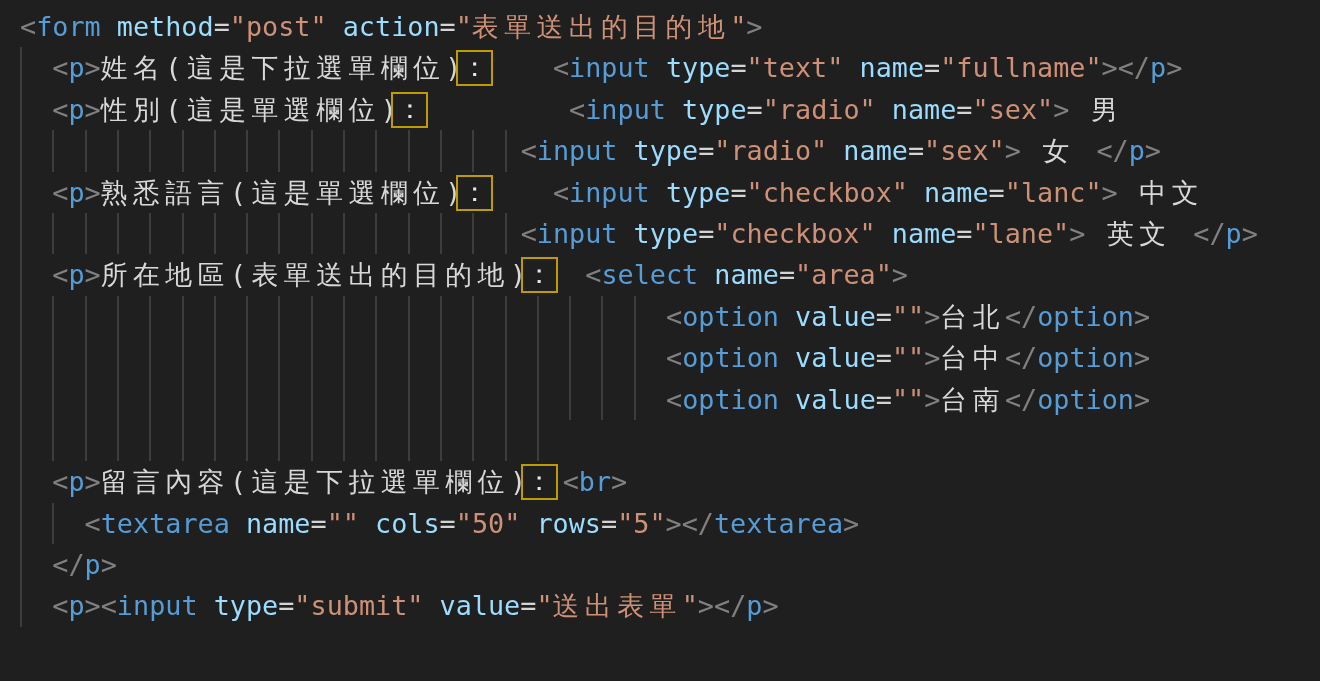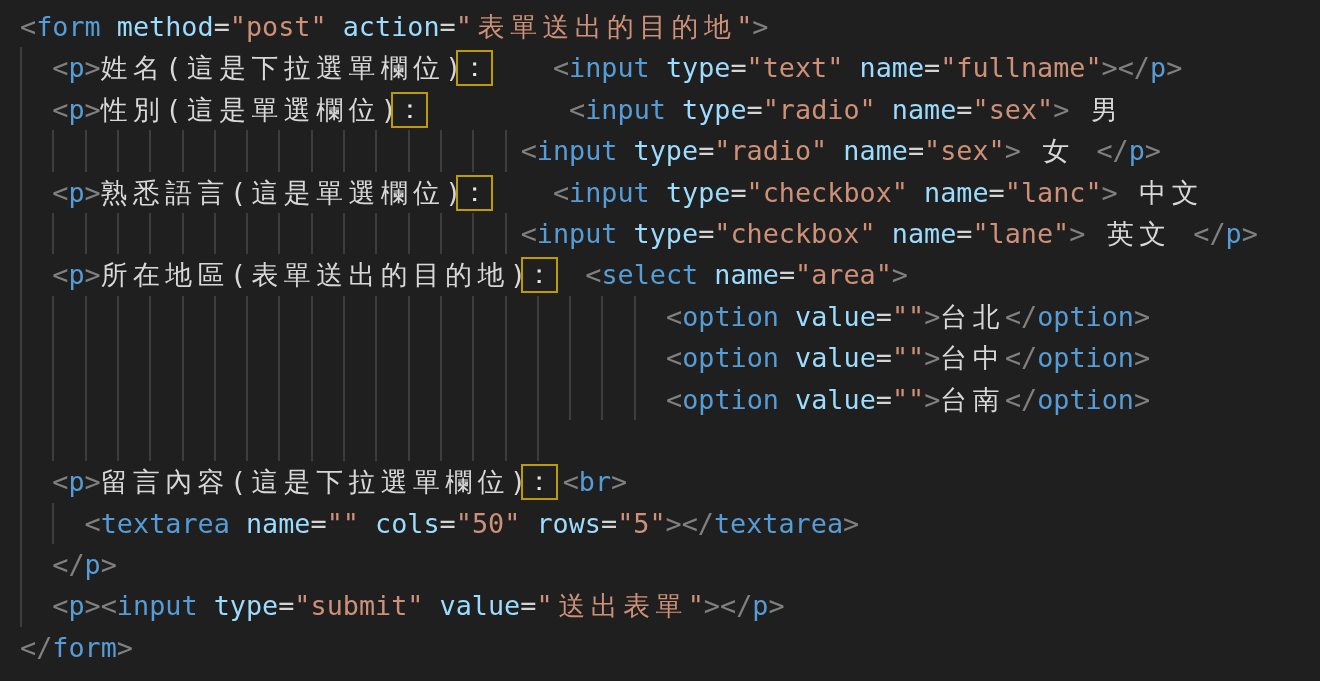--- a/index.html
+++ b/index.html
@@ -24,21 +24,21 @@
     position:absolute;top:0;height:41.4px;line-height:41.4px;
     white-space:pre;
   }
   .tok-punct{color:var(--punct,#808080);}
   .tok-tag{color:var(--tag,#569cd6);}
   .tok-attr{color:var(--attr,#9cdcfe);}
   .tok-eq{color:var(--eq,#d4d4d4);}
   .tok-string{color:var(--string,#ce9178);}
   .tok-plain{color:var(--text,#d8d8d8);}
   .tok-text{color:var(--text,#d8d8d8);letter-spacing:5.5px;}
-  .tok-cjk-string{color:var(--string,#ce9178);letter-spacing:5.5px;margin-left:6px;}
+  .tok-cjk-string{color:var(--string,#ce9178);letter-spacing:5.5px;}
   .colon-box{
     display:inline-block;box-sizing:border-box;
     width:37px;height:36px;
     margin-top:3px;
     border:2.5px solid var(--ubox,#bd9b03);
     color:#e8e8e8;
     text-align:center;line-height:30px;
     vertical-align:top;
   }
 </style>
@@ -211,16 +211,13 @@
       <span class="seg" style="left: 84.6px;"><span class="tok-punct">&lt;</span><span class="tok-tag">textarea</span><span class="tok-plain"> </span><span class="tok-attr">name</span><span class="tok-eq">=</span><span class="tok-string">""</span><span class="tok-plain"> </span><span class="tok-attr">cols</span><span class="tok-eq">=</span><span class="tok-string">"50"</span><span class="tok-plain"> </span><span class="tok-attr">rows</span><span class="tok-eq">=</span><span class="tok-string">"5"</span><span class="tok-punct">&gt;</span><span class="tok-punct">&lt;/</span><span class="tok-tag">textarea</span><span class="tok-punct">&gt;</span></span>
     </div>
     <div class="line">
       <span class="guide" style="left: 20px;"></span>
       <span class="seg" style="left: 52.3px;"><span class="tok-punct">&lt;/</span><span class="tok-tag">p</span><span class="tok-punct">&gt;</span></span>
     </div>
     <div class="line">
       <span class="guide" style="left: 20px;"></span>
       <span class="seg" style="left: 52.3px;"><span class="tok-punct">&lt;</span><span class="tok-tag">p</span><span class="tok-punct">&gt;</span><span class="tok-punct">&lt;</span><span class="tok-tag">input</span><span class="tok-plain"> </span><span class="tok-attr">type</span><span class="tok-eq">=</span><span class="tok-string">"submit"</span><span class="tok-plain"> </span><span class="tok-attr">value</span><span class="tok-eq">=</span><span class="tok-string">"</span><span class="tok-cjk-string">送出表單</span><span class="tok-string">"</span><span class="tok-punct">&gt;</span><span class="tok-punct">&lt;/</span><span class="tok-tag">p</span><span class="tok-punct">&gt;</span></span>
     </div>
-    <div class="line">
-      <span class="seg" style="left: 20px;"><span class="tok-punct">&lt;/</span><span class="tok-tag">form</span><span class="tok-punct">&gt;</span></span>
-    </div>
   </div>
 
 </body></html>

